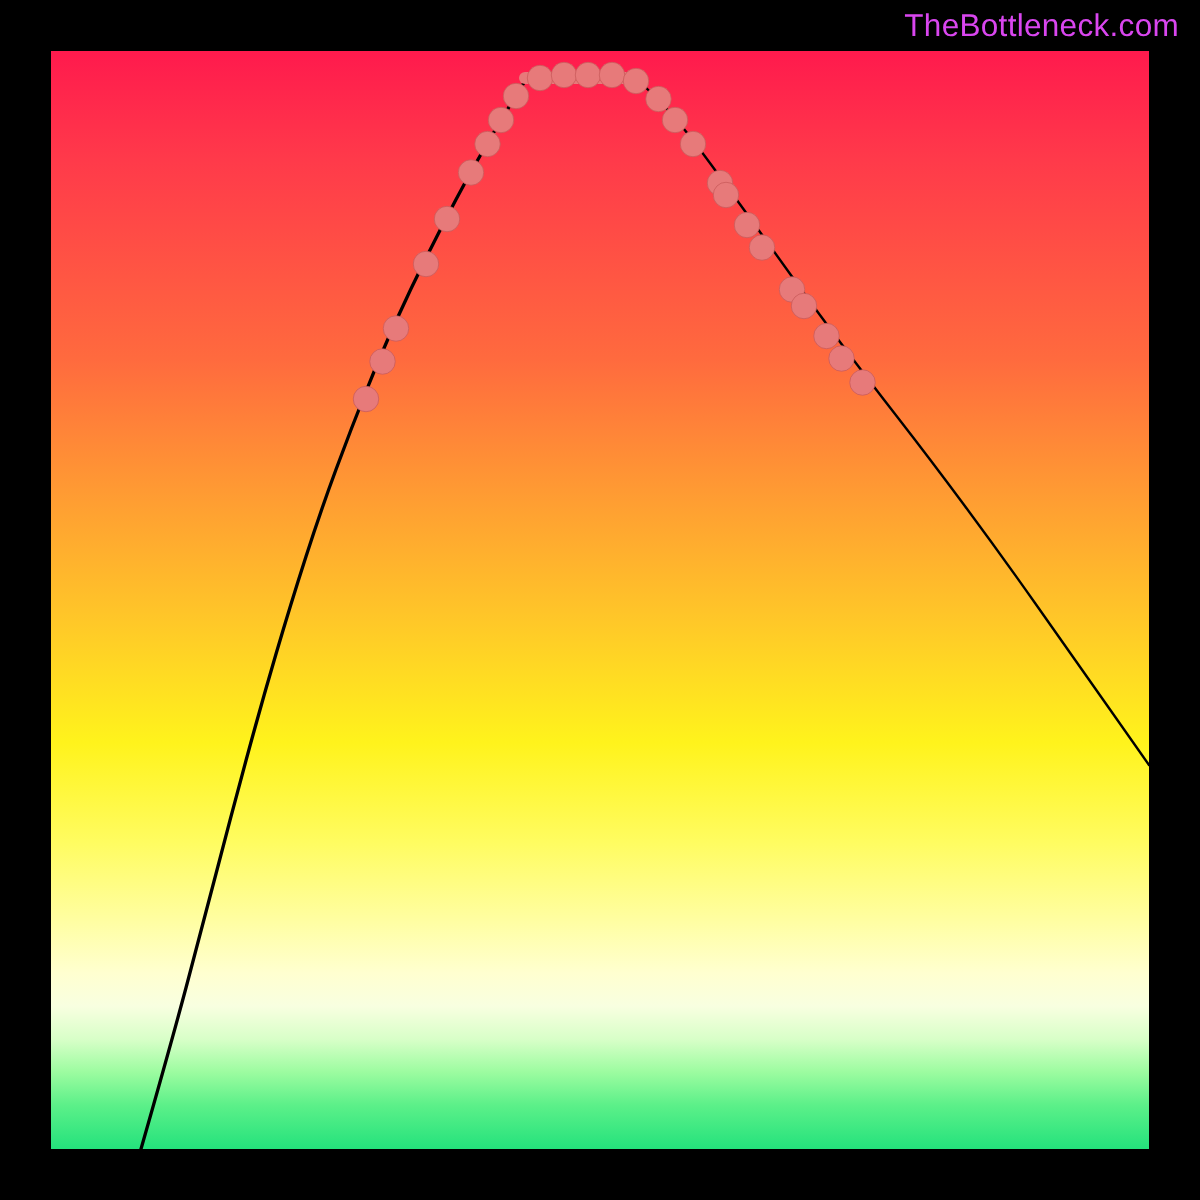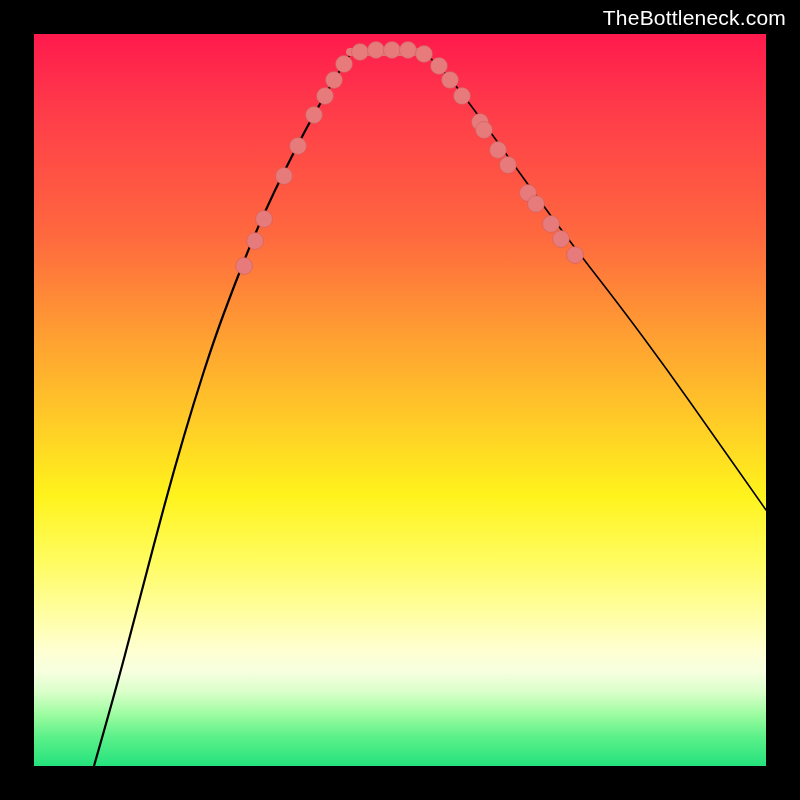--- a/index.html
+++ b/index.html
@@ -39,21 +39,21 @@
       #f8ffe0 87%,
       #d8ffc8 90%,
       #9cfca0 93%,
       #5cf089 96%,
       #24e27c 100%);
   }
   .watermark {
     position: absolute;
     top: 6px;
     right: 14px;
-    color: #ffffff;
+    color: #d946ef;
     font-size: 21px;
     letter-spacing: 0.2px;
   }
   svg.curves {
     position: absolute;
     left: 34px;
     top: 34px;
     width: 732px;
     height: 732px;
     overflow: visible;

